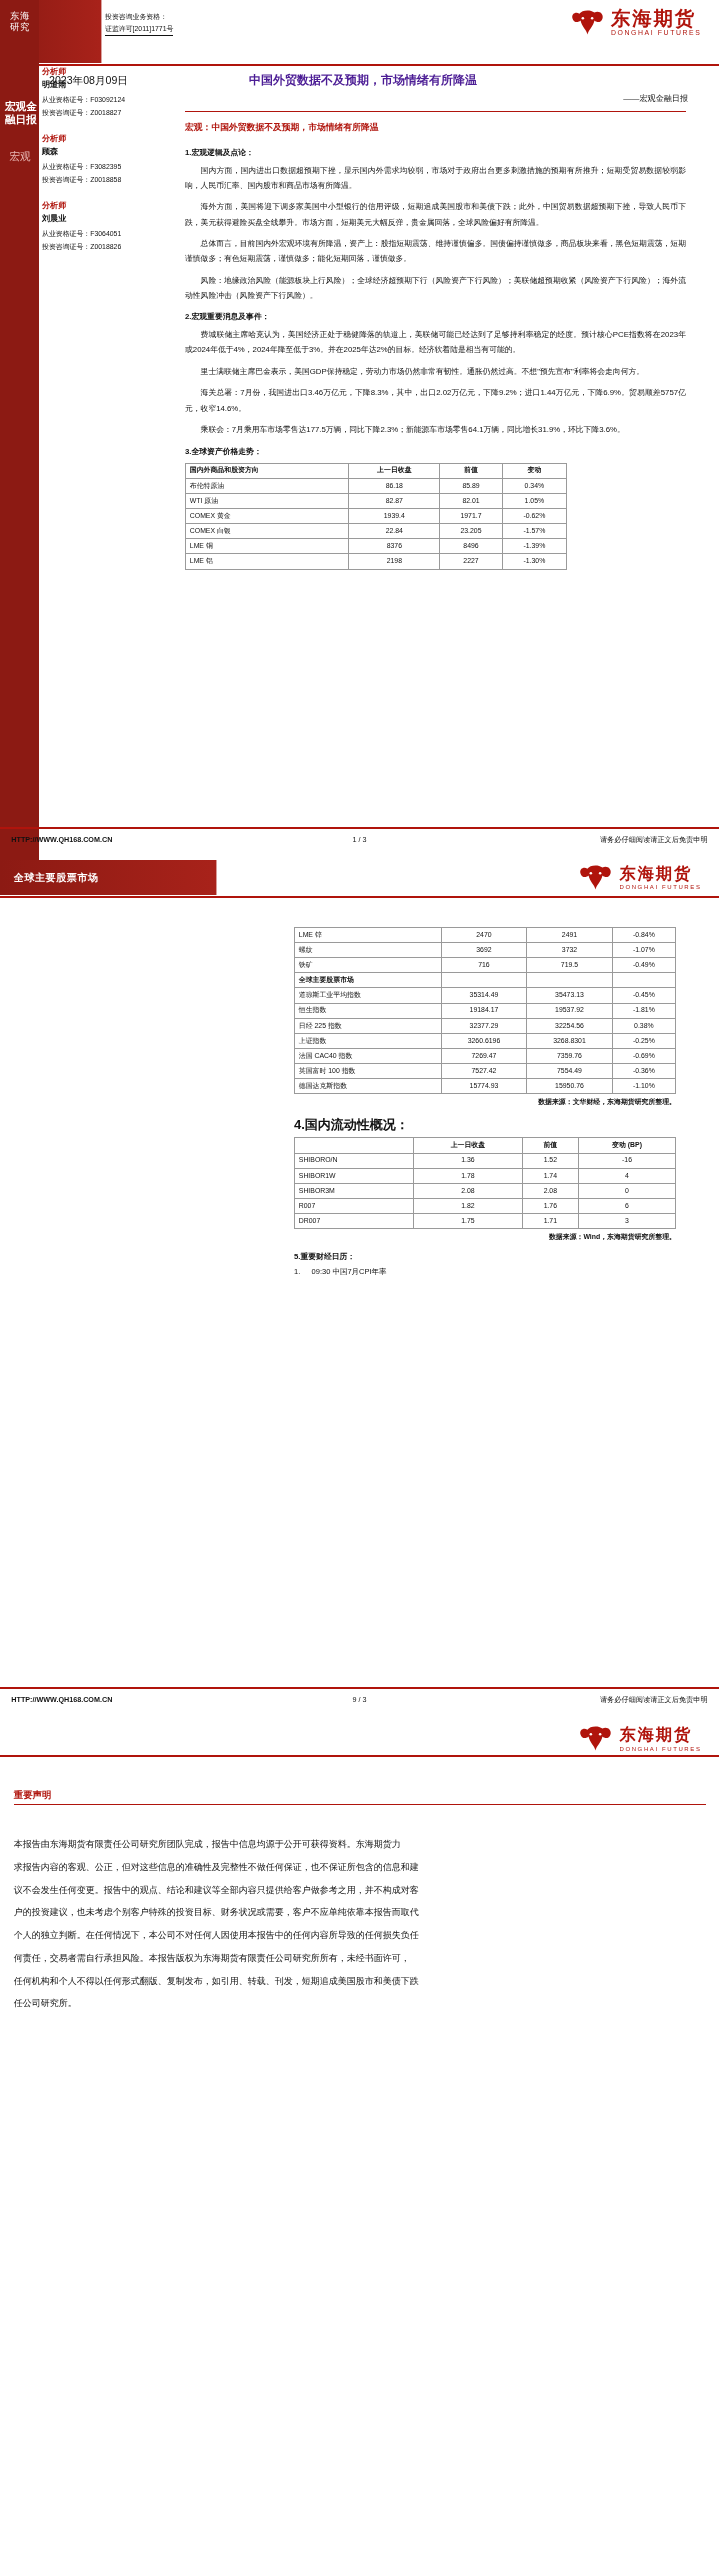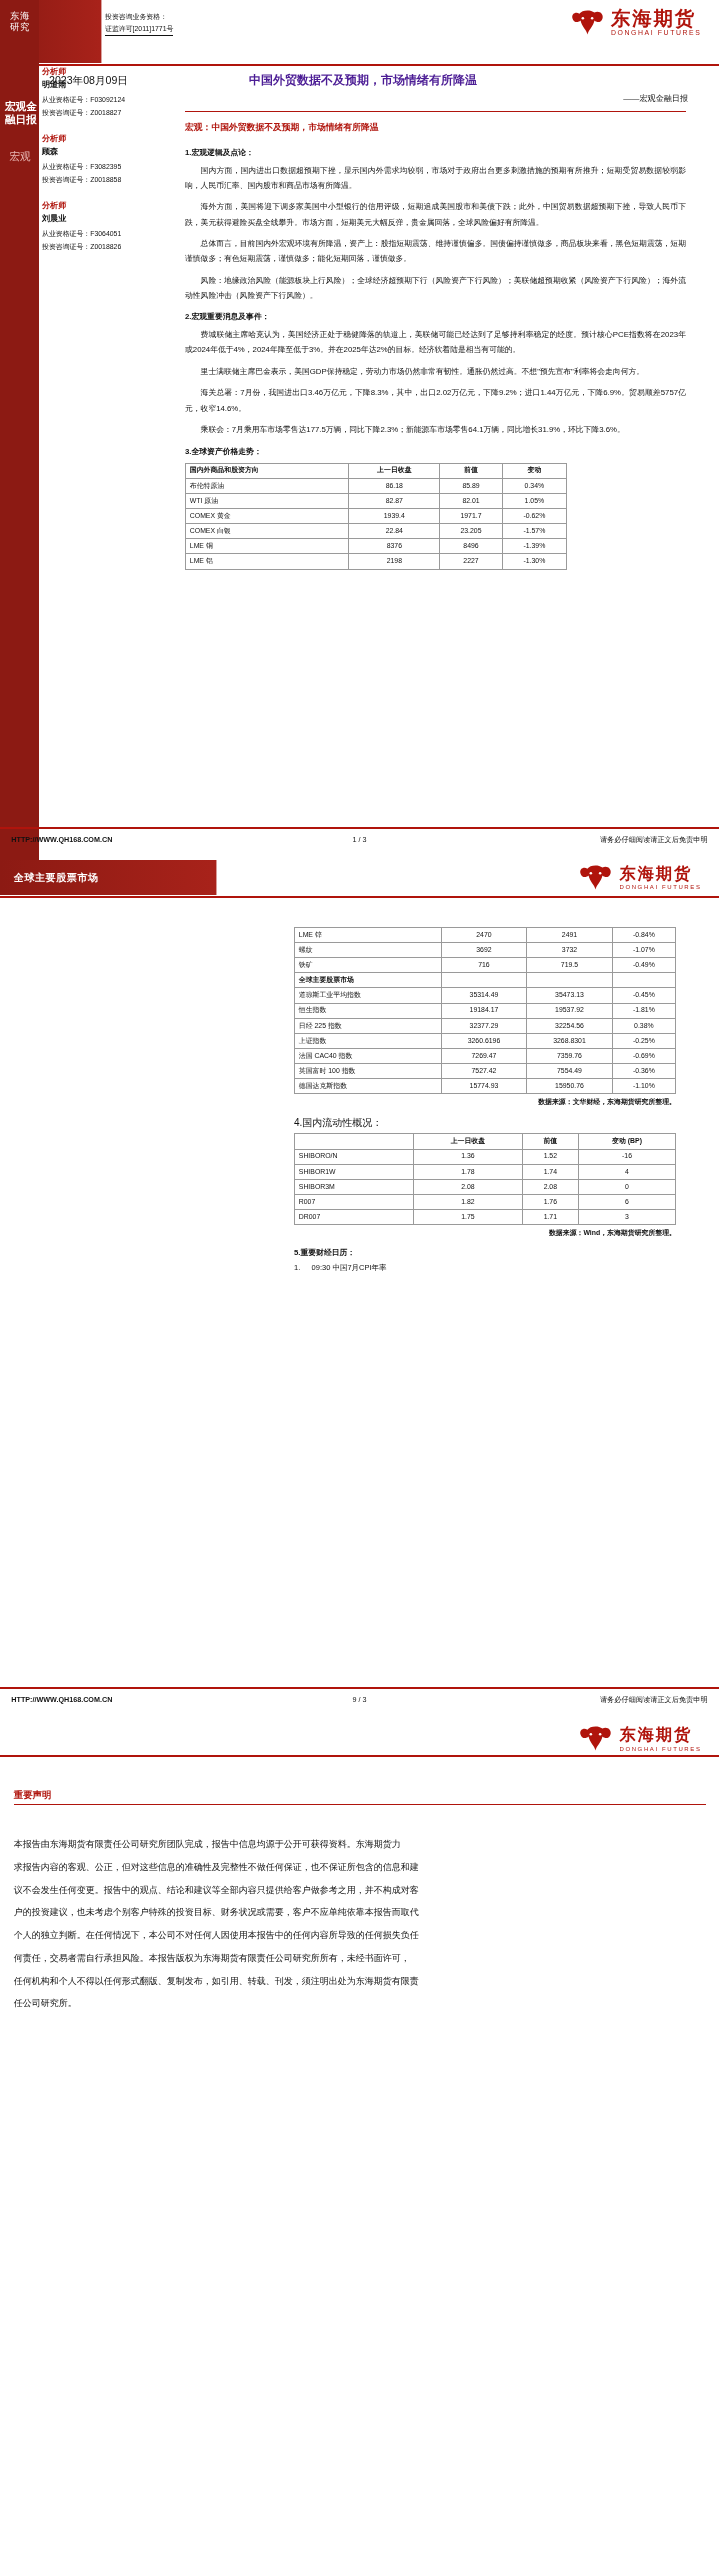--- a/index.html
+++ b/index.html
@@ -412,21 +412,21 @@
         <tr>
           <td class="name">德国达克斯指数</td>
           <td>15774.93</td>
           <td>15950.76</td>
           <td>-1.10%</td>
         </tr>
       </tbody>
     </table>
     <div class="src">数据来源：文华财经，东海期货研究所整理。</div>
 
-    <div style="font-family:'Liberation Sans',sans-serif;font-size:10px;font-weight:normal;margin:7.5px 0 3.8px;">4.国内流动性概况：</div>
+    <div style="font-family:'Liberation Sans',sans-serif;font-size:13px;font-weight:bold;margin:7.5px 0 3.8px;">4.国内流动性概况：</div>
 
     <table class="dt">
       <thead>
         <tr>
           <th></th>
           <th>上一日收盘</th>
           <th>前值</th>
           <th>变动 (BP)</th>
         </tr>
       </thead>
@@ -499,17 +499,17 @@
   <div class="p3title">重要声明</div>
   <div class="p3rule"></div>
 
   <div class="p3body">
     <p>本报告由东海期货有限责任公司研究所团队完成，报告中信息均源于公开可获得资料。东海期货力</p>
     <p>求报告内容的客观、公正，但对这些信息的准确性及完整性不做任何保证，也不保证所包含的信息和建</p>
     <p>议不会发生任何变更。报告中的观点、结论和建议等全部内容只提供给客户做参考之用，并不构成对客</p>
     <p>户的投资建议，也未考虑个别客户特殊的投资目标、财务状况或需要，客户不应单纯依靠本报告而取代</p>
     <p>个人的独立判断。在任何情况下，本公司不对任何人因使用本报告中的任何内容所导致的任何损失负任</p>
     <p>何责任，交易者需自行承担风险。本报告版权为东海期货有限责任公司研究所所有，未经书面许可，</p>
-    <p>任何机构和个人不得以任何形式翻版、复制发布，如引用、转载、刊发，须注明出处为东海期货有限责</p>
+    <p>任何机构和个人不得以任何形式翻版、复制发布，如引用、转载、刊发，短期追成美国股市和美债下跌</p>
     <p>任公司研究所。</p>
   </div>
 </div>
 
 
 </body></html>

